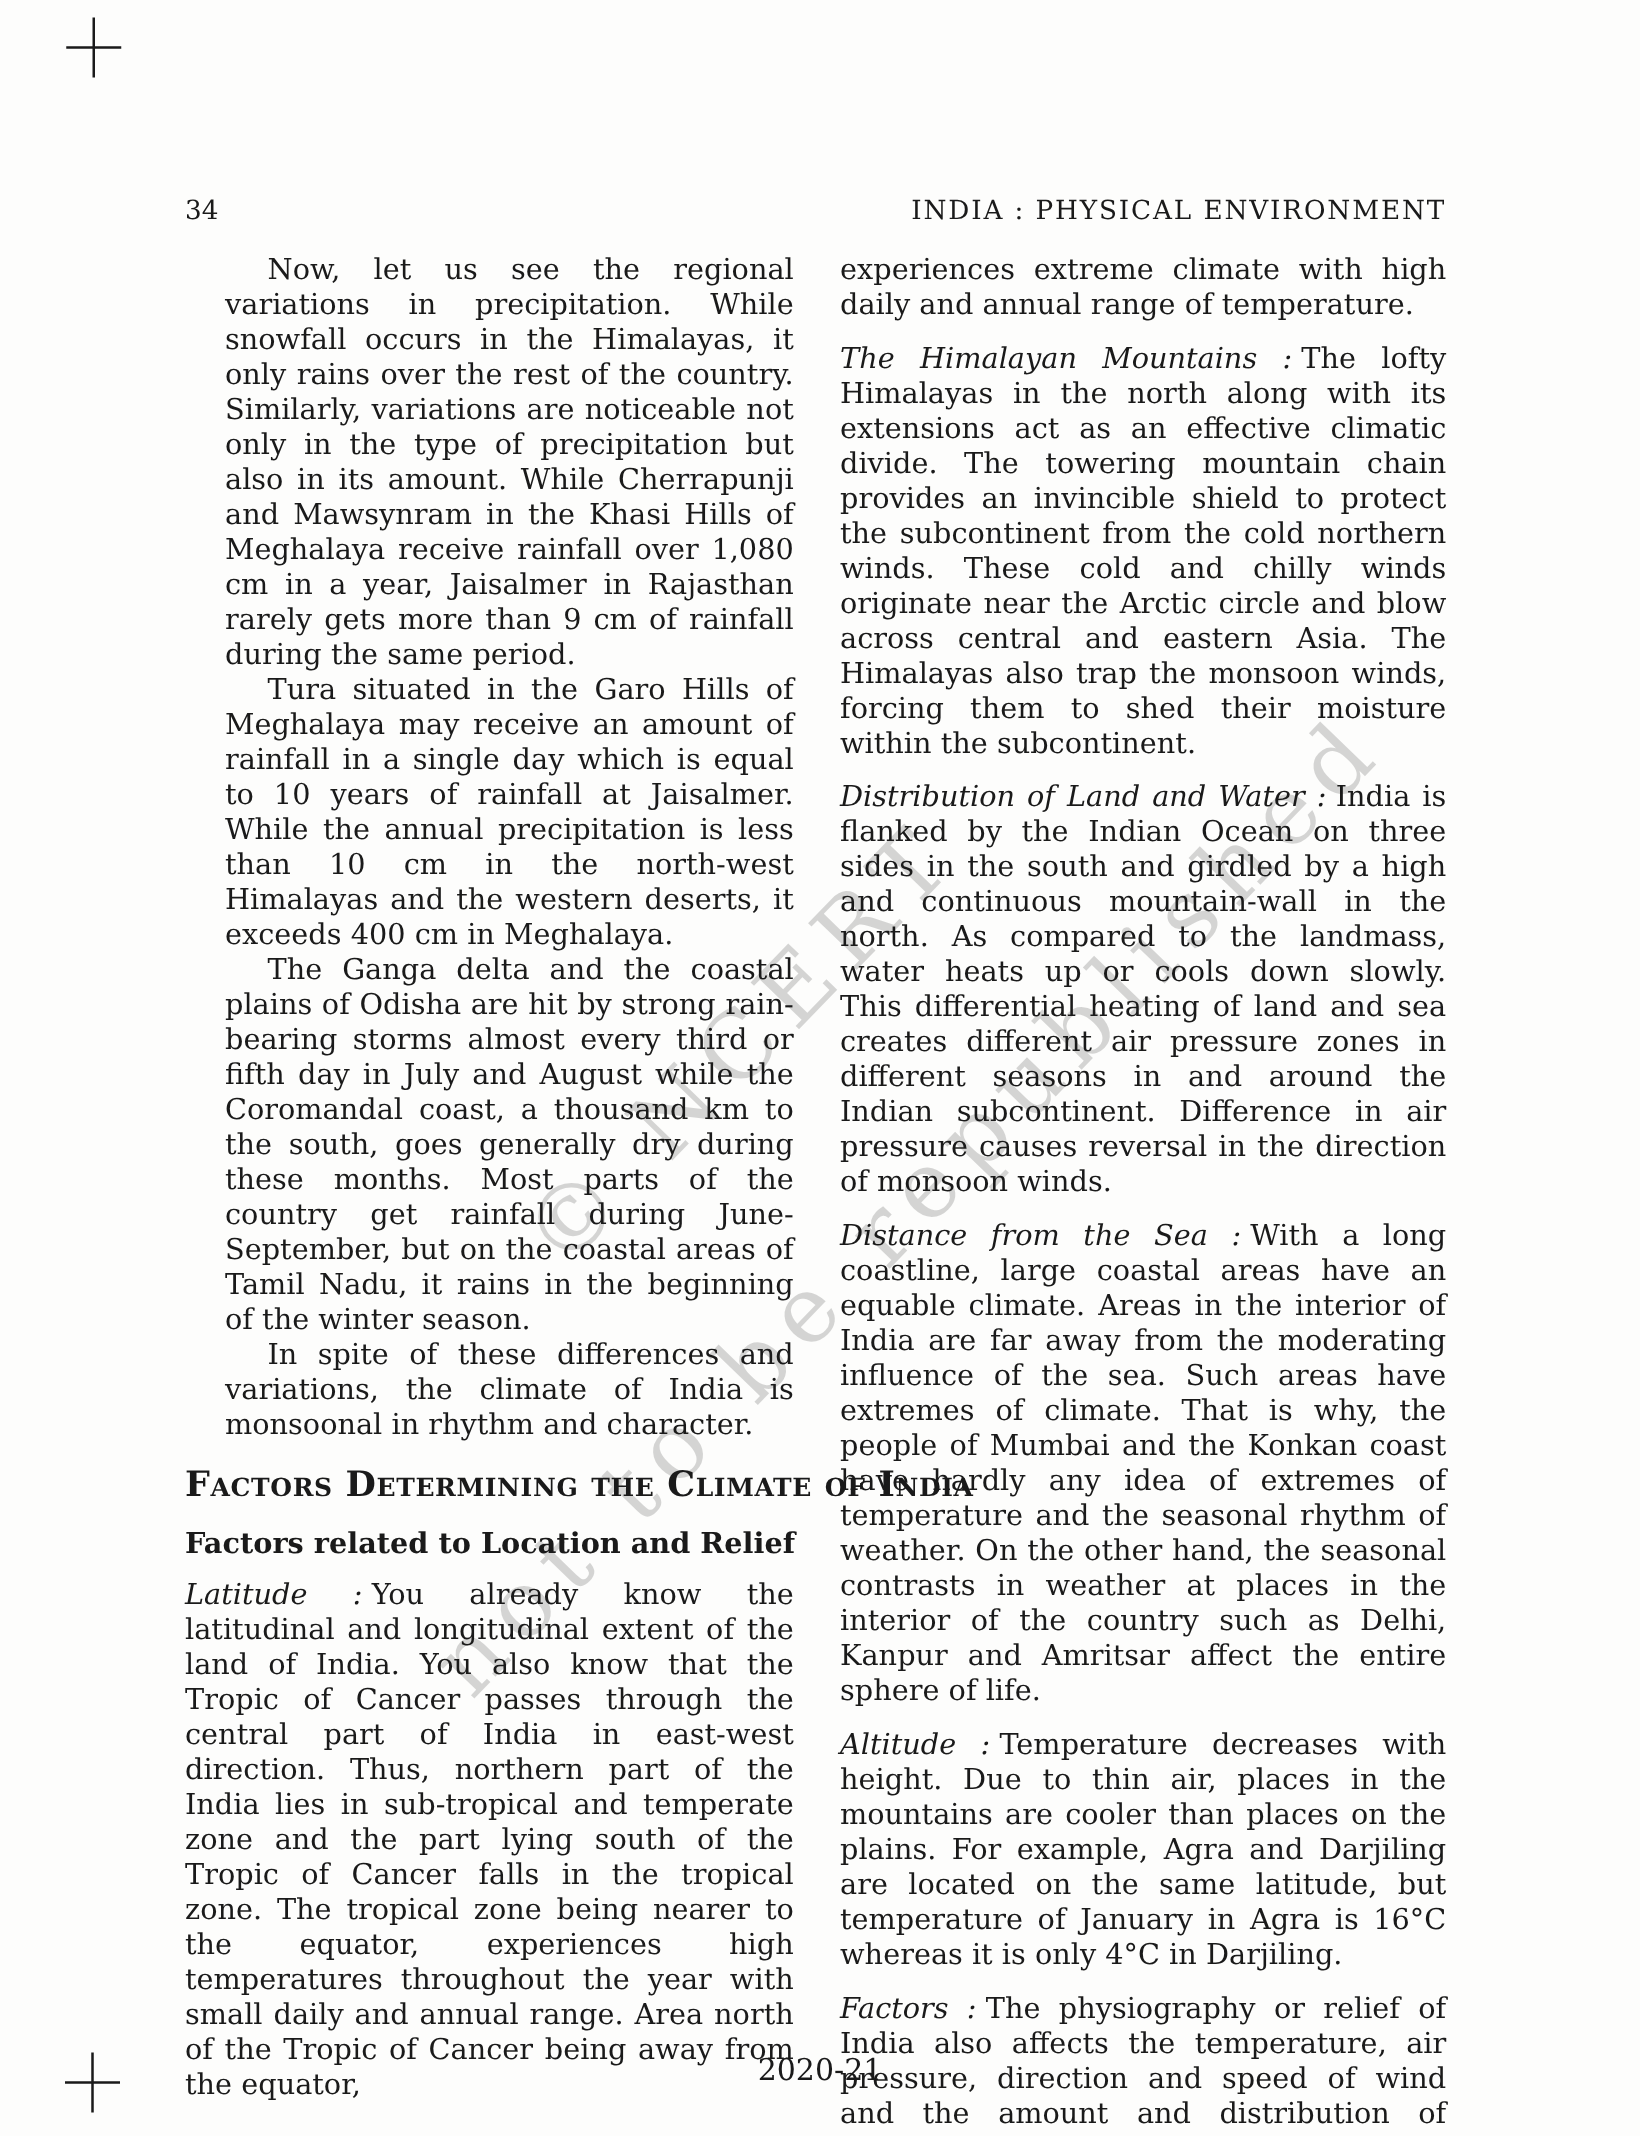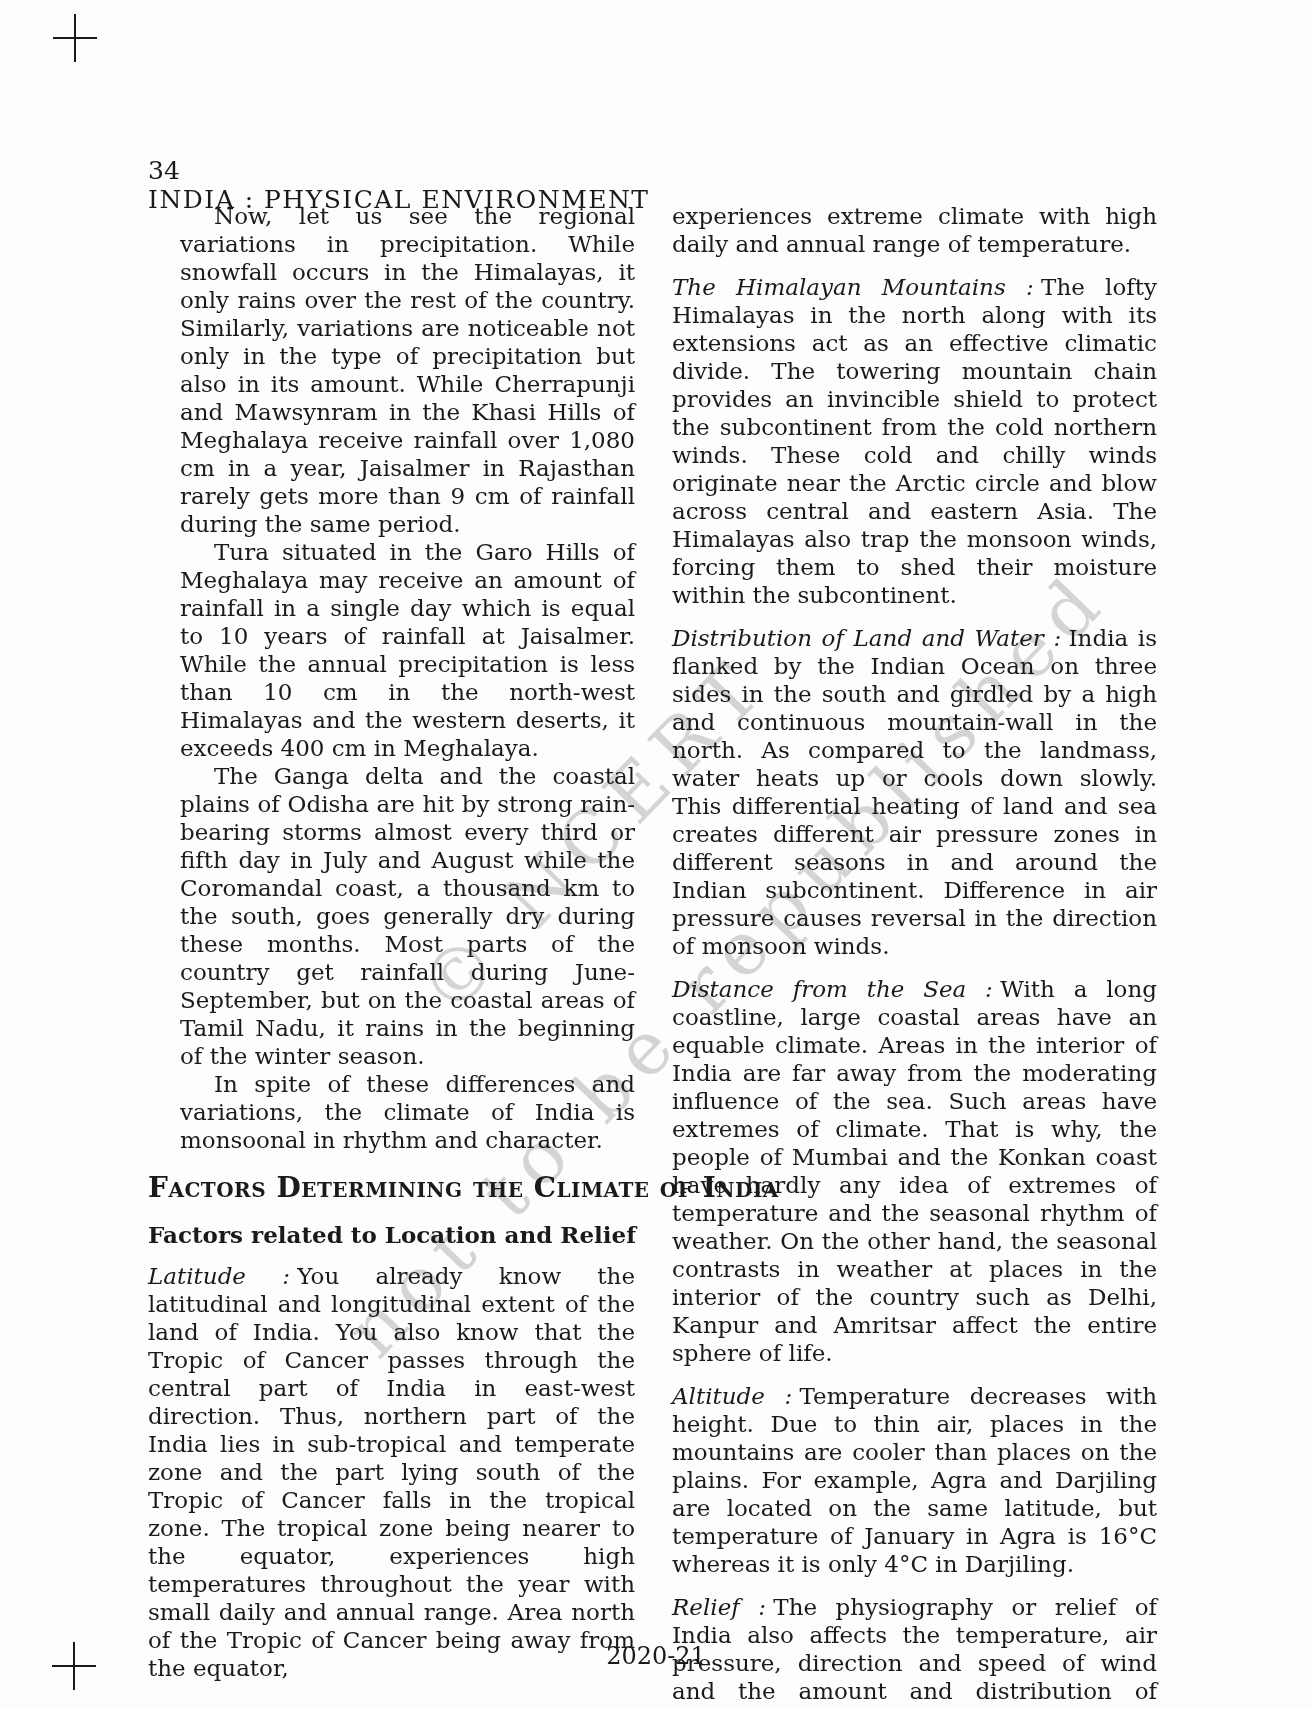--- a/index.html
+++ b/index.html
@@ -34,21 +34,21 @@
     color:rgba(0,0,0,0.16);
     font-size:74px; letter-spacing:12px; line-height:185px;
     white-space:nowrap; z-index:0; pointer-events:none;
     font-family:"DejaVu Serif", serif;
   }
 
   
   .page-header {
     position:absolute; top:156px; left:148px; width:1009px;
     display:flex; justify-content:space-between; align-items:flex-start;
-    font-size:25px; z-index:1;flex-direction:column;
+    font-size:21px; z-index:1;
   }
   .running-head { letter-spacing:1.5px; }
 
   
   .columns {
     position:absolute; top:202px; left:148px; width:1009px;
     display:flex; gap:37px; z-index:1;
   }
   .col { text-align:justify; font-size:23px; line-height:28px; }
   .col-left  { width:487px; }
@@ -112,21 +112,21 @@
       <p>experiences extreme climate with high daily and annual range of temperature.</p>
 
       <p class="spaced"><em class="lead">The Himalayan Mountains :</em><span>The lofty Himalayas in the north along with its extensions act as an effective climatic divide. The towering mountain chain provides an invincible shield to protect the subcontinent from the cold northern winds. These cold and chilly winds originate near the Arctic circle and blow across central and eastern Asia. The Himalayas also trap the monsoon winds, forcing them to shed their moisture within the subcontinent.</span></p>
 
       <p class="spaced"><em class="lead">Distribution of Land and Water :</em><span>India is flanked by the Indian Ocean on three sides in the south and girdled by a high and continuous mountain-wall in the north. As compared to the landmass, water heats up or cools down slowly. This differential heating of land and sea creates different air pressure zones in different seasons in and around the Indian subcontinent. Difference in air pressure causes reversal in the direction of monsoon winds.</span></p>
 
       <p class="spaced"><em class="lead">Distance from the Sea :</em><span>With a long coastline, large coastal areas have an equable climate. Areas in the interior of India are far away from the moderating influence of  the sea. Such areas have extremes of climate. That is why, the people of Mumbai and the Konkan coast have hardly any idea of extremes of temperature and the seasonal rhythm of weather. On the other hand, the seasonal contrasts in weather at places in the interior of the country such as Delhi, Kanpur and Amritsar affect the entire sphere of life.</span></p>
 
       <p class="spaced"><em class="lead">Altitude :</em><span>Temperature decreases with height. Due to thin air, places in the mountains are cooler than places on the plains. For example, Agra and Darjiling are located on the same latitude, but temperature of January in Agra is 16°C whereas it is only 4°C in Darjiling.</span></p>
 
-      <p class="spaced"><em class="lead">Relief :</em><span>The physiography or relief of India also affects the temperature, air pressure, direction and speed of wind and the amount and distribution of rainfall. The windward sides of Western Ghats and Assam receive high rainfall</span></p>
+      <p class="spaced"><em class="lead">Factors :</em><span>The physiography or relief of India also affects the temperature, air pressure, direction and speed of wind and the amount and distribution of rainfall. The windward sides of Western Ghats and Assam receive high rainfall</span></p>
     </section>
 
   </main>
 
   <footer class="page-footer">
     <span>2020-21</span>
   </footer>
 
 </div>
 

